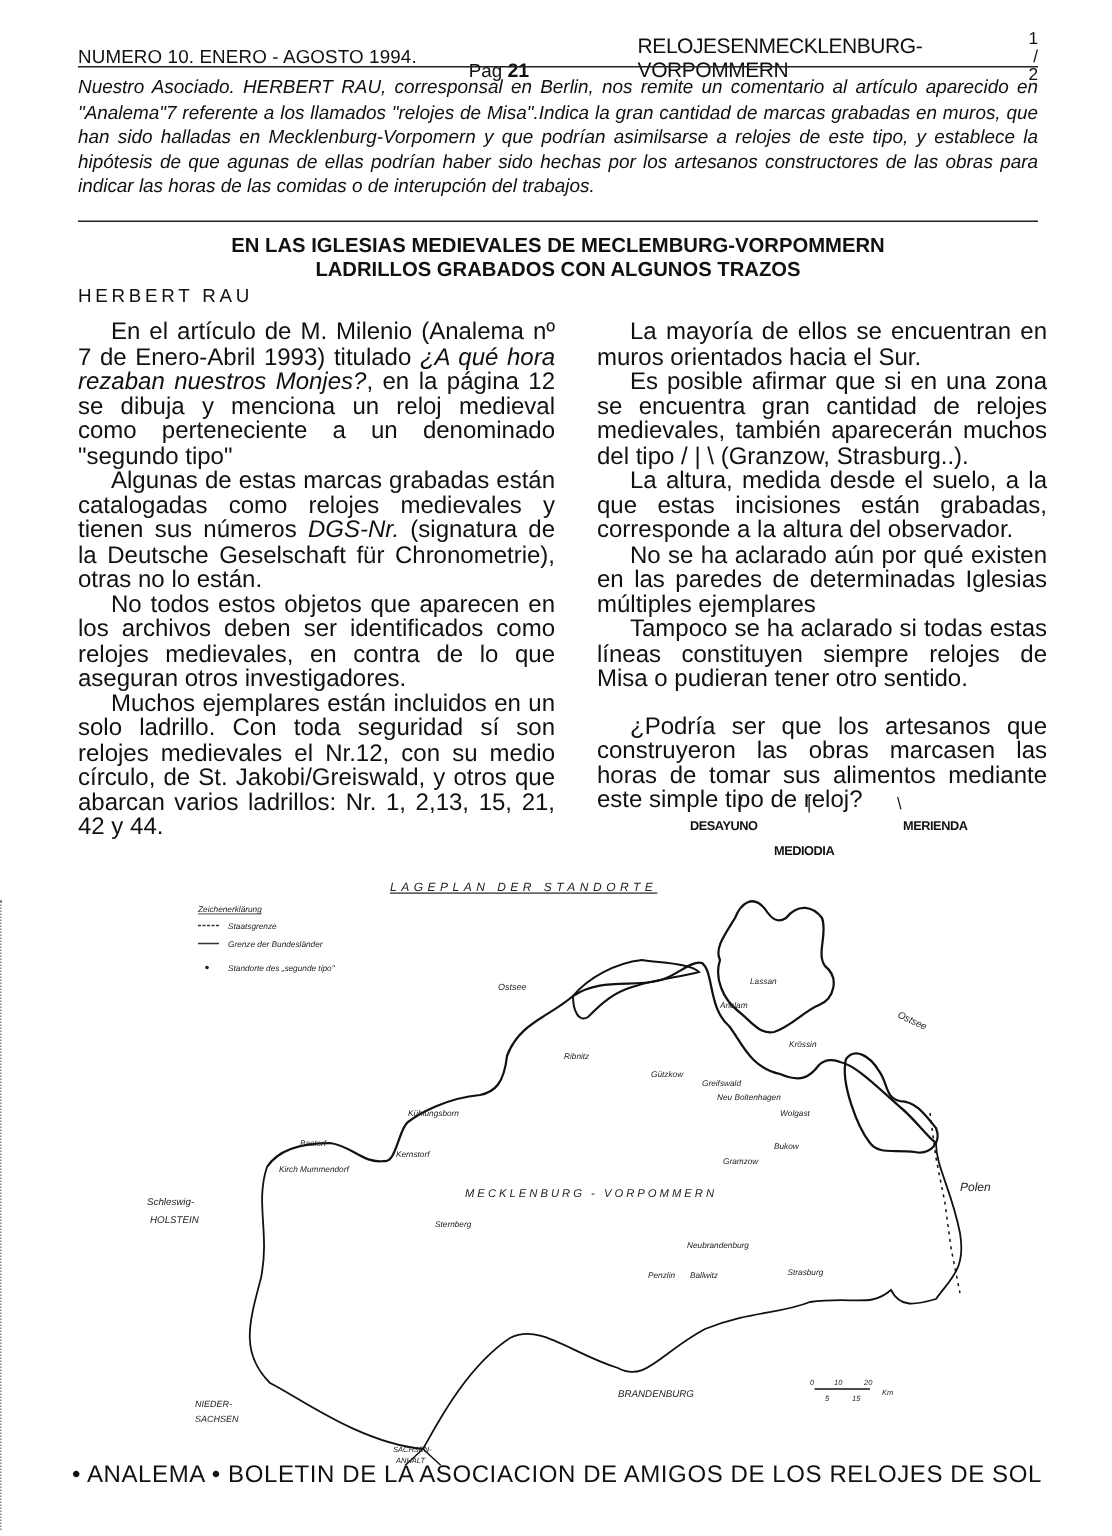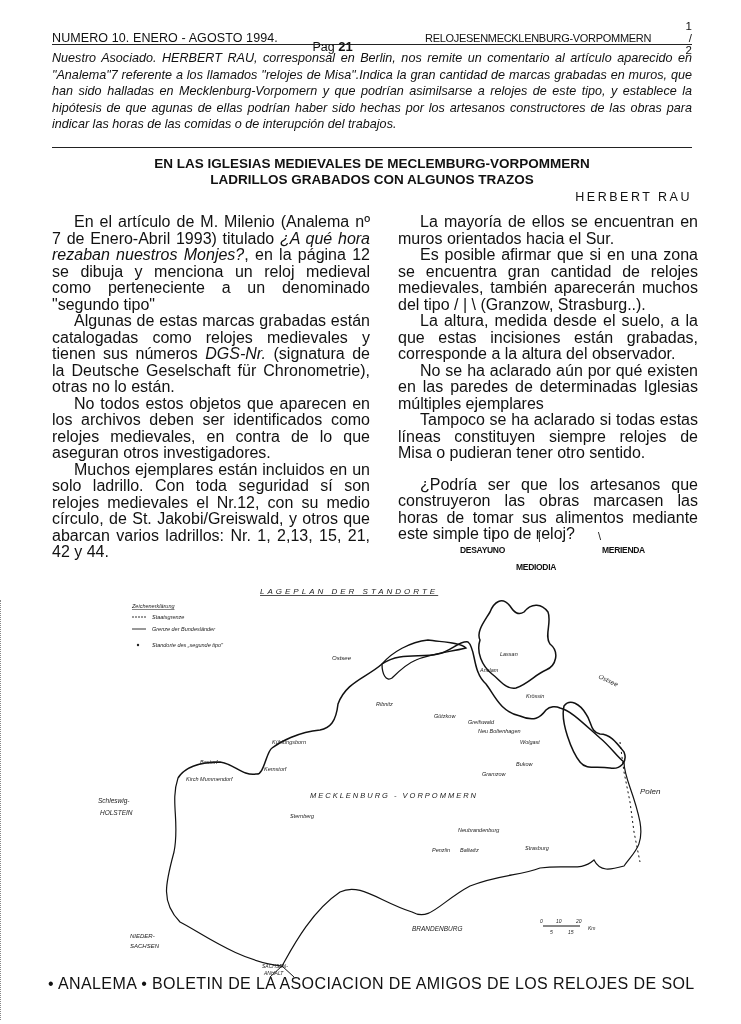--- a/index.html
+++ b/index.html
@@ -2,26 +2,26 @@
 <html><head>
 <meta charset="utf-8">
 <style>
   html, body { margin: 0; padding: 0; background: #ffffff; }
   body { width: 741px; height: 1024px; position: relative; overflow: hidden; color: #111; font-family: "Liberation Sans", sans-serif; }
   .abs { position: absolute; }
   .hdr { top: 20px; left: 52px; width: 640px; font-size: 12.5px; display: flex; align-items: center; }
   .hdr .issue { width: 270px; letter-spacing: 0.1px; }
   .hdr .page { width: 70px; margin-top: 16px; }
   .hdr .page b { font-weight: bold; font-size: 13px; }
-  .hdr .topic { width: 270px; font-size: 11px; letter-spacing: -0.3px; margin-left: 45px; }
+  .hdr .topic { width: 270px; font-size: 14px; letter-spacing: -0.3px; margin-left: 45px; }
   .hdr .pg { flex: 1; text-align: right; font-size: 11.5px; }
   .rule { height: 0; border-top: 1px solid #222; }
   .intro { top: 50px; left: 52px; width: 640px; font-style: italic; font-size: 12.6px; line-height: 16.5px; text-align: justify; }
   .title { top: 156px; left: 52px; width: 640px; text-align: center; font-weight: bold; font-size: 13.5px; line-height: 16px; }
-  .author { top: 190px; left: 52px; width: 640px; text-align: right; font-size: 12.5px; letter-spacing: 2.5px; }
+  .author { top: 190px; left: 52px; width: 640px; text-align: left; font-size: 12.5px; letter-spacing: 2.5px; }
   .col { font-size: 16px; line-height: 16.5px; text-align: justify; }
   .col p { margin: 0; text-indent: 22px; }
   .colL { top: 214px; left: 52px; width: 318px; }
   .colR { top: 214px; left: 398px; width: 300px; }
   .col p.gap { margin-top: 15px; }
   .meals { top: 530px; left: 448px; width: 200px; height: 50px; font-size: 8.5px; font-weight: bold; letter-spacing: -0.3px; }
   .meals span { position: absolute; }
   .map { top: 582px; left: 20px; width: 700px; height: 395px; }
   .map text { font-family: "Liberation Sans", sans-serif; font-style: italic; fill: #222; }
   .footer { top: 975px; left: 48px; width: 660px; font-size: 16px; letter-spacing: 0.4px; }

